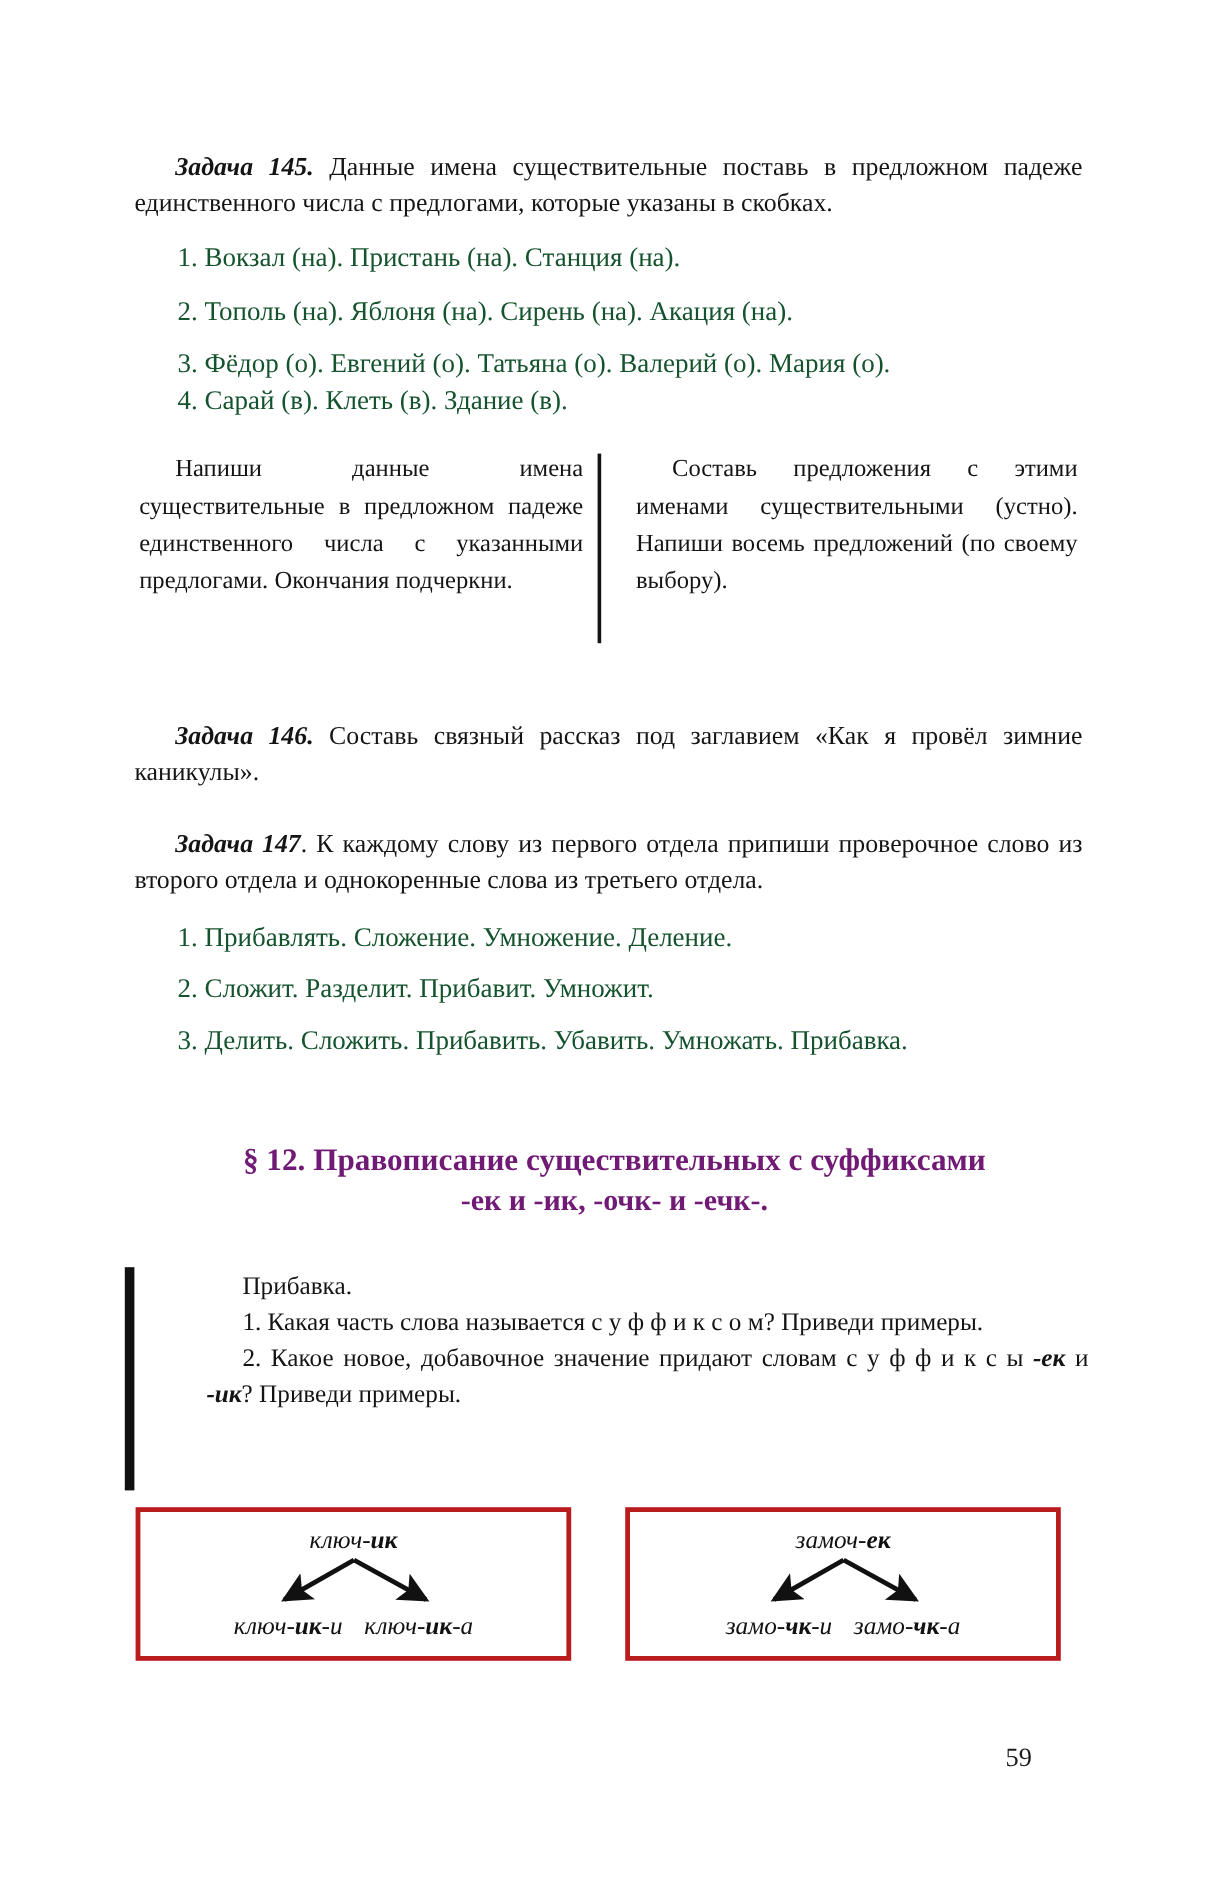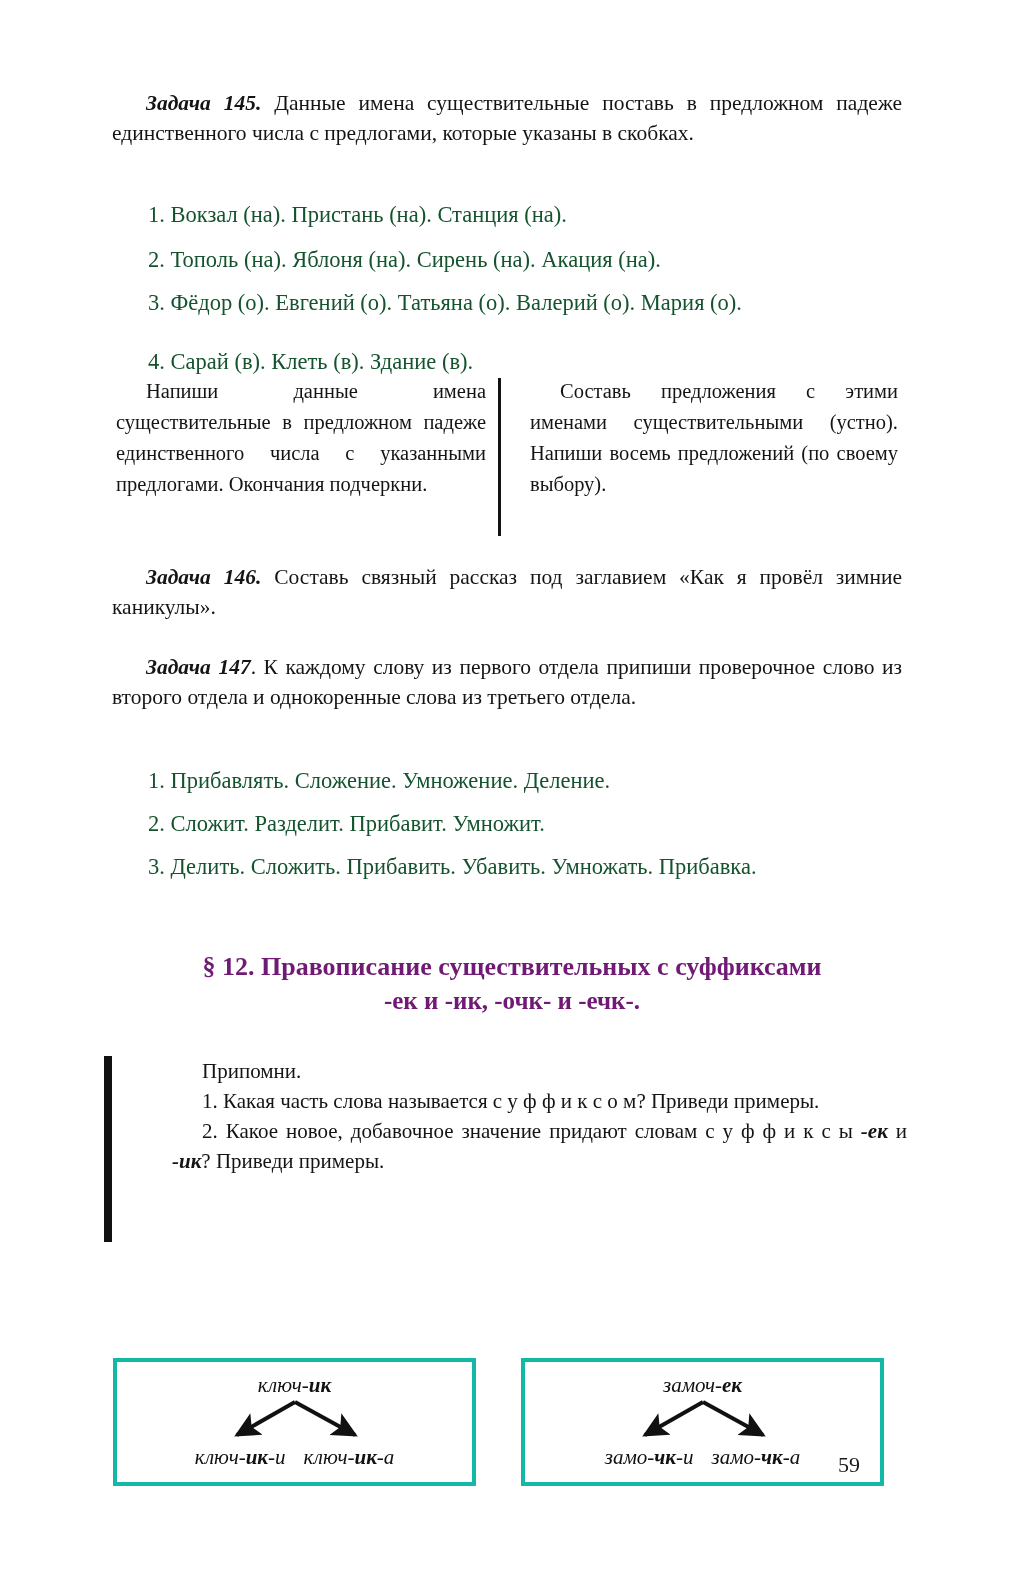--- a/index.html
+++ b/index.html
@@ -25,21 +25,21 @@
 
   
   .block {
     position: absolute;
     font-size: 21.5px;
     line-height: 30px;
     text-align: justify;
     text-justify: inter-word;
     color: #141414;
   }
-  .indent { text-indent: 34px; }
+  .indent { text-indent: 34px; margin-top: 36px; }
 
   .tasknum {
     font-weight: bold;
     font-style: italic;
   }
   b.bi  { font-weight: bold; font-style: italic; }
 
   
   .listline {
     position: absolute;
@@ -134,24 +134,24 @@
     color: #0d0d0d;
   }
   .diagram-caption .sfx {
     font-style: italic;
     font-weight: bold;
   }
 
   
   .scheme {
     position: absolute;
-    top: 1358px;
+    top: 1256px;
     width: 363px;
     height: 128px;
-    border: 4px solid #14b8a6;
+    border: 4px solid #b91c1c;
     background: #ffffff;
     box-sizing: border-box;
   }
   .scheme.left  { left: 113px; }
   .scheme.right { left: 521px; }
 
   .scheme .top-word {
     position: absolute;
     top: 11px;
     left: 0;
@@ -198,21 +198,21 @@
 
 <div class="page">
 
   <div class="block indent" style="left:112px; top:88px; width:790px;">
     <span class="tasknum">Задача 145.</span><span> Данные имена существительные поставь в предложном падеже единственного числа с предлогами, которые указаны в скобках.</span>
   </div>
 
   <div class="listline" style="left:148px; top:200px;">1. Вокзал (на). Пристань (на). Станция (на).</div>
   <div class="listline" style="left:148px; top:245px;">2. Тополь (на). Яблоня (на). Сирень (на). Акация (на).</div>
   <div class="listline" style="left:148px; top:288px;">3. Фёдор (о). Евгений (о). Татьяна (о). Валерий (о). Мария (о).</div>
-  <div class="listline" style="left:148px; top:347px;">4. Сарай (в). Клеть (в). Здание (в).</div>
+  <div class="listline" style="left:148px; top:319px;">4. Сарай (в). Клеть (в). Здание (в).</div>
 
   <div class="twocol">
     <div class="col left">Напиши данные имена существительные в предложном падеже единственного числа с указанными предлогами. Окончания подчеркни.</div>
     <div class="divider"></div>
     <div class="col right">Составь предложения с этими именами существительными (устно). Напиши восемь предложений (по своему выбору).</div>
   </div>
 
   <div class="block indent" style="left:112px; top:562px; width:790px;">
     <span class="tasknum">Задача 146.</span><span> Составь связный рассказ под заглавием «Как я провёл зимние каникулы».</span>
   </div>
@@ -226,21 +226,21 @@
   <div class="listline wrapme" style="left:112px; top:852px; text-indent:36px;">3. Делить. Сложить. Прибавить. Убавить. Умножать. Прибавка.</div>
 
   <div class="section-heading" style="top:950px;">
     <div>§ 12. Правописание существительных с суффиксами</div>
     <div class="line2">-ек и -ик, -очк- и -ечк-.</div>
   </div>
 
   <div class="recall">
     <div class="bar"></div>
     <div class="body">
-      <p class="first">Припомни.</p>
+      <p class="first">Прибавка.</p>
       <p>1. Какая часть слова называется с у ф ф и к с о м? Приведи примеры.</p>
       <p><span>2. Какое новое, добавочное значение придают словам с у ф ф и к с ы </span><b class="bi">-ек</b><span> и </span><b class="bi">-ик</b><span>? Приведи примеры.</span></p>
     </div>
   </div>
 
 
   <div class="scheme left">
     <div class="top-word"><span>ключ-</span><span class="bold-sfx">ик</span></div>
     <svg class="arrows" viewBox="0 0 355 120" preserveAspectRatio="none">
       <defs>

